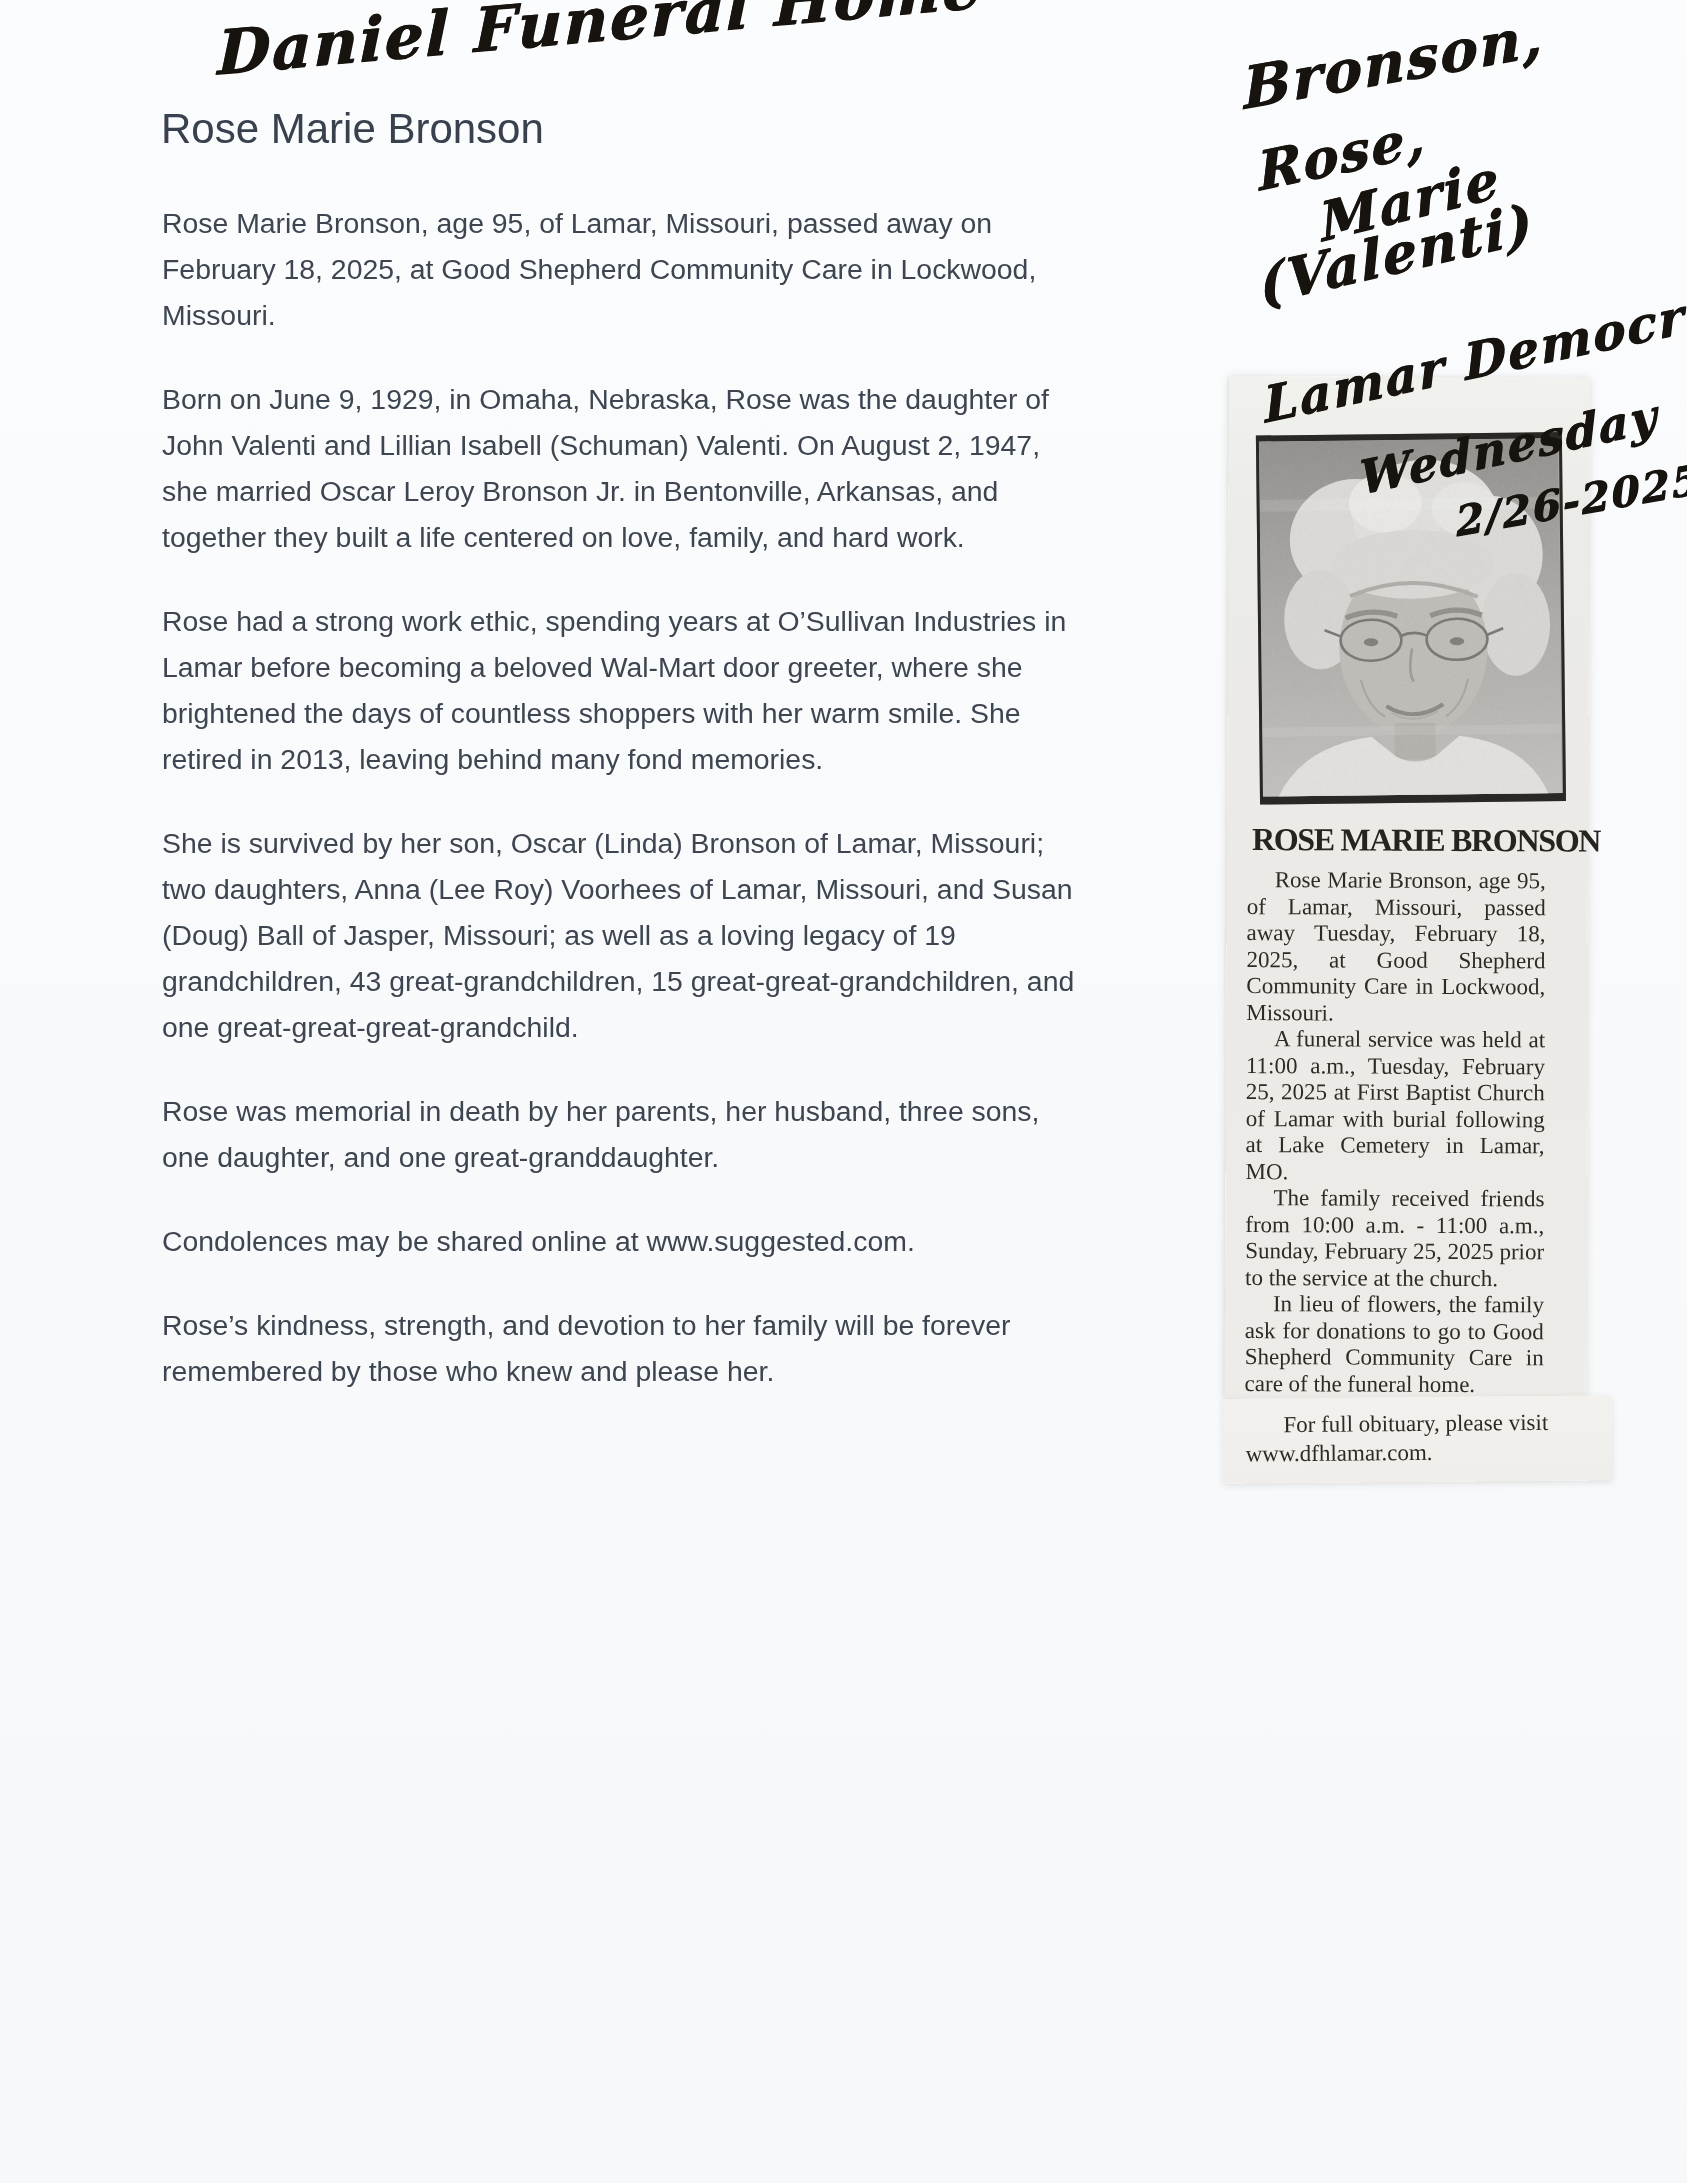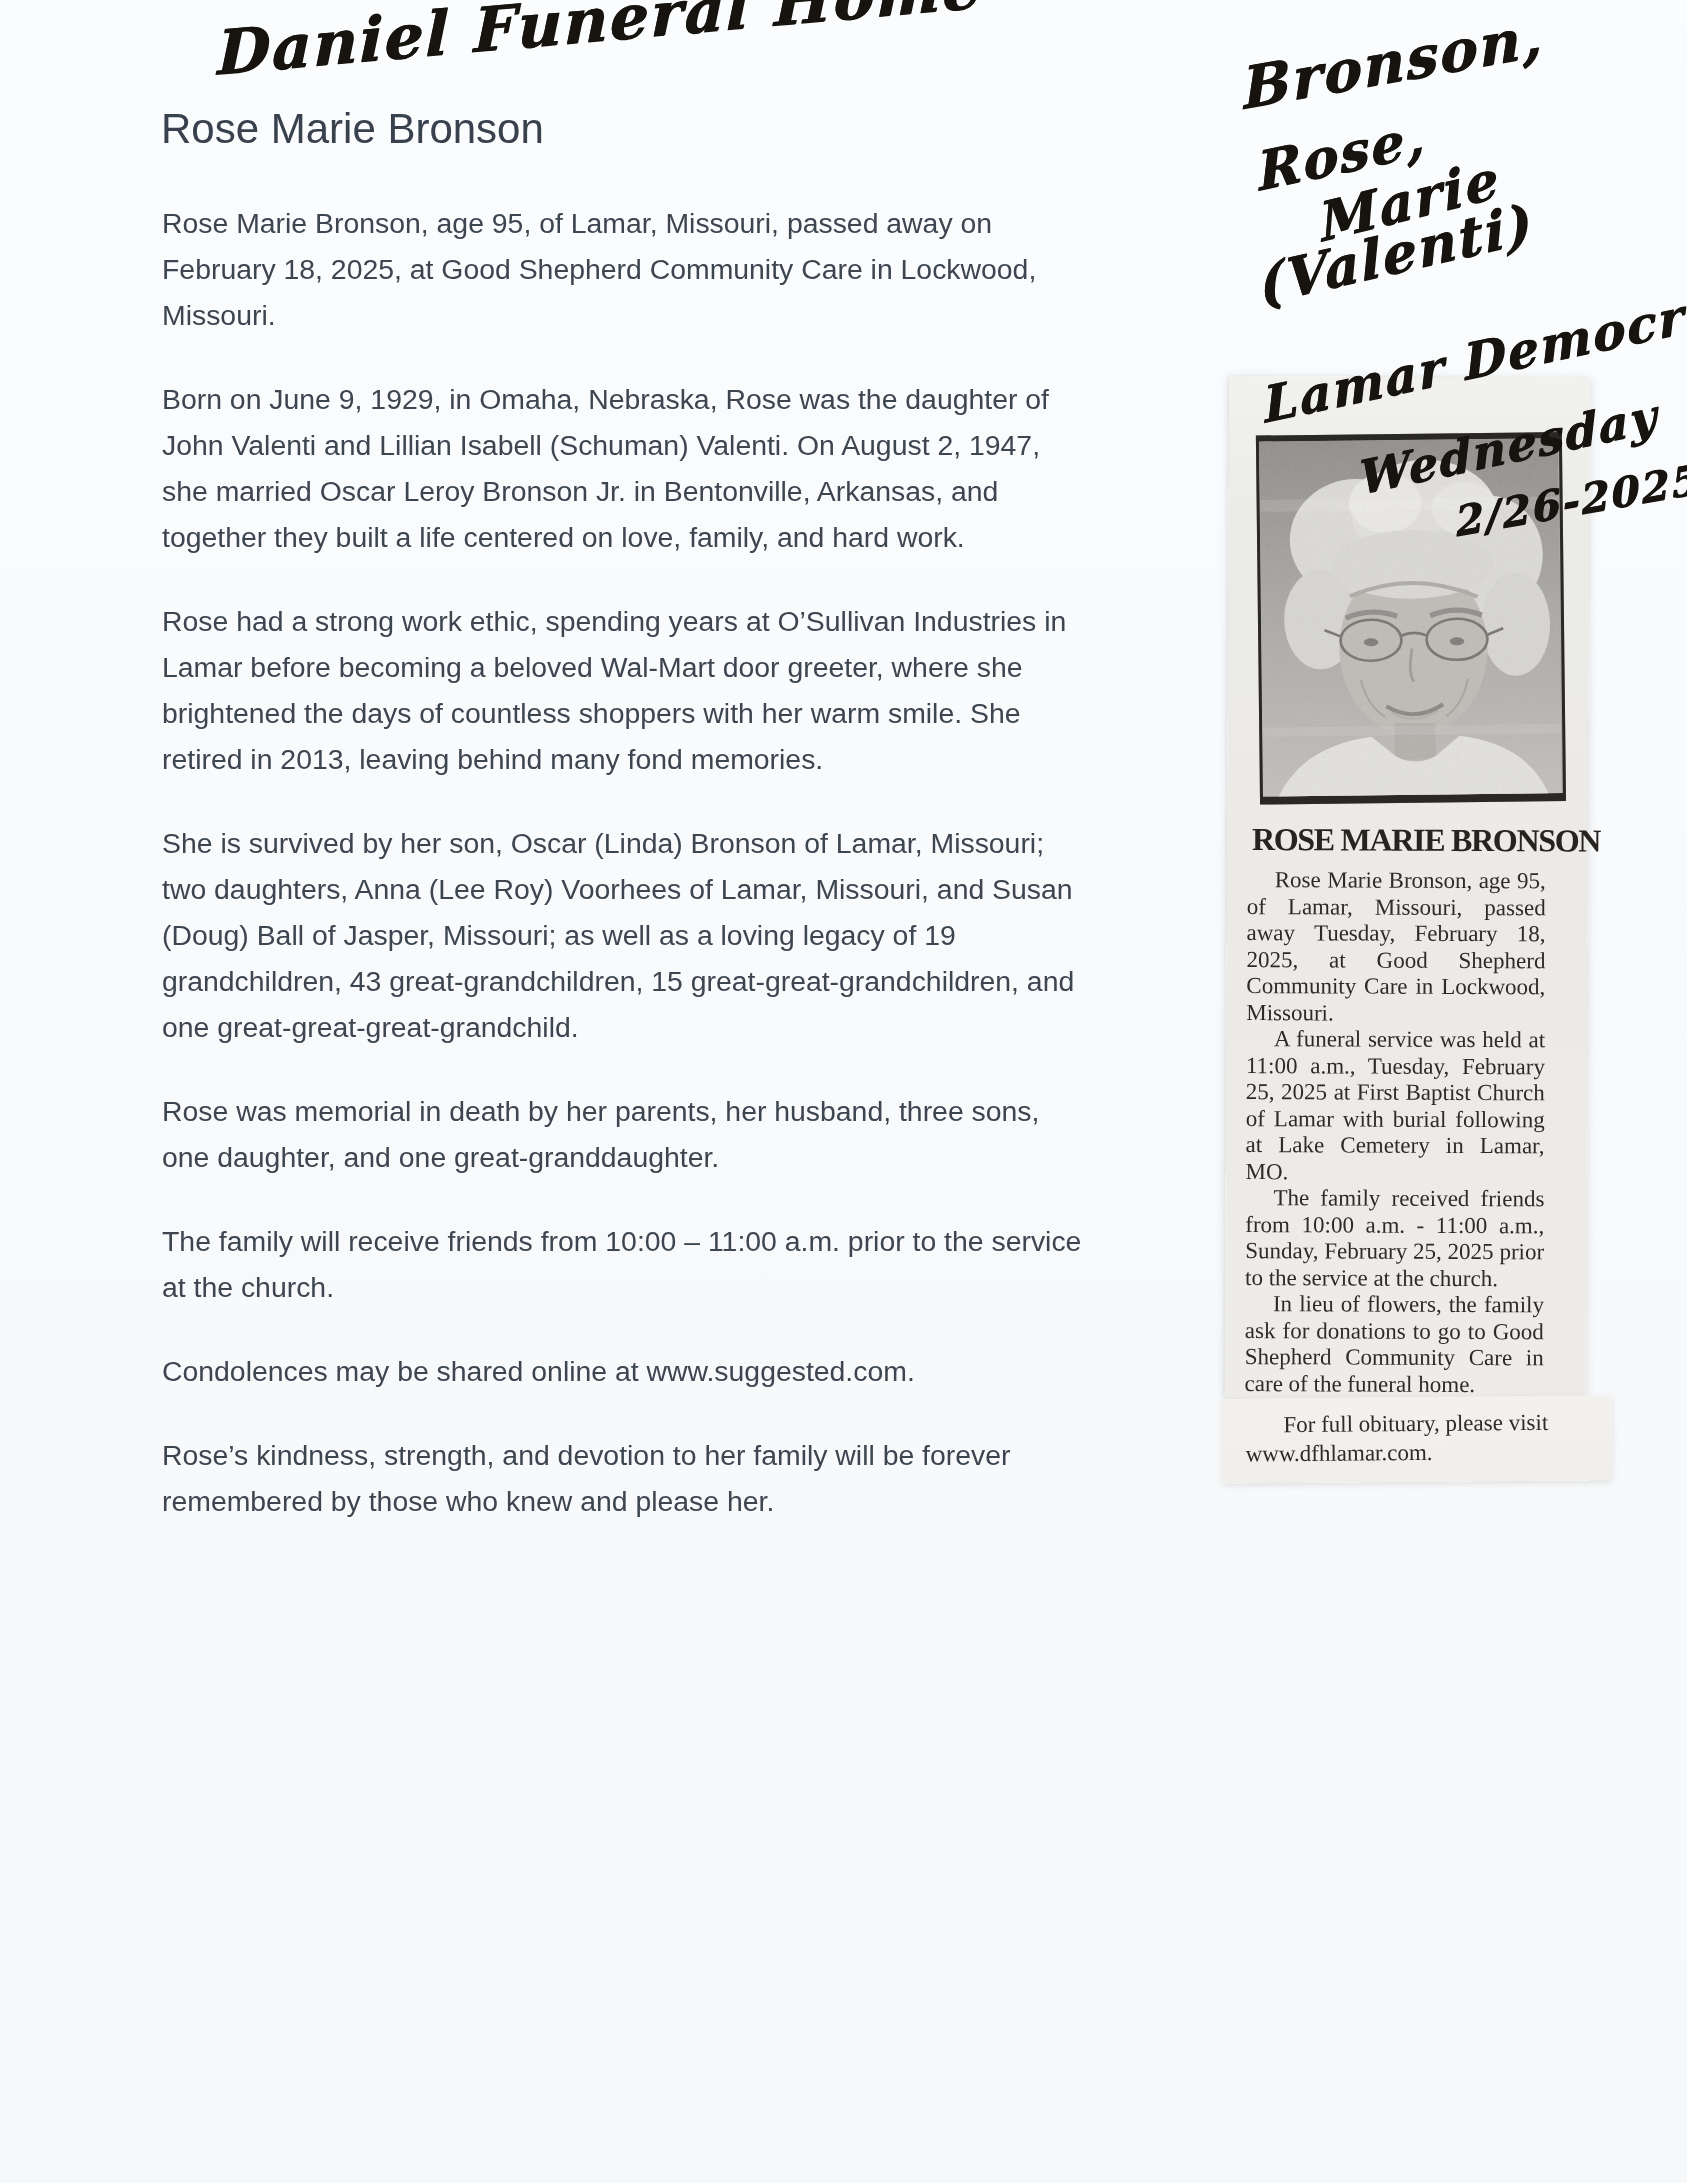--- a/index.html
+++ b/index.html
@@ -98,21 +98,20 @@
   <div class="hw hw-dfh">Daniel Funeral Home</div>
 
   <h1 class="doc-title">Rose Marie Bronson</h1>
 
   <div class="doc-body">
     <p>Rose Marie Bronson, age 95, of Lamar, Missouri, passed away on February 18, 2025, at Good Shepherd Community Care in Lockwood, Missouri.</p>
     <p>Born on June 9, 1929, in Omaha, Nebraska, Rose was the daughter of John Valenti and Lillian Isabell (Schuman) Valenti. On August 2, 1947, she married Oscar Leroy Bronson Jr. in Bentonville, Arkansas, and together they built a life centered on love, family, and hard work.</p>
     <p>Rose had a strong work ethic, spending years at O’Sullivan Industries in Lamar before becoming a beloved Wal-Mart door greeter, where she brightened the days of countless shoppers with her warm smile. She retired in 2013, leaving behind many fond memories.</p>
     <p>She is survived by her son, Oscar (Linda) Bronson of Lamar, Missouri; two daughters, Anna (Lee Roy) Voorhees of Lamar, Missouri, and Susan (Doug) Ball of Jasper, Missouri; as well as a loving legacy of 19 grandchildren, 43 great-grandchildren, 15 great-great-grandchildren, and one great-great-great-grandchild.</p>
     <p>Rose was memorial in death by her parents, her husband, three sons, one daughter, and one great-granddaughter.</p>
-    <p>The family will receive friends from 10:00 – 11:00 a.m. prior to the service at the church.</p>
     <p>Condolences may be shared online at www.suggested.com.</p>
     <p>Rose’s kindness, strength, and devotion to her family will be forever remembered by those who knew and please her.</p>
   </div>
 
   <div class="hw hw-surname">Bronson,</div>
   <div class="hw hw-first">Rose,</div>
   <div class="hw hw-middle">Marie</div>
   <div class="hw hw-maiden">(Valenti)</div>
 
   <div class="clipping">

